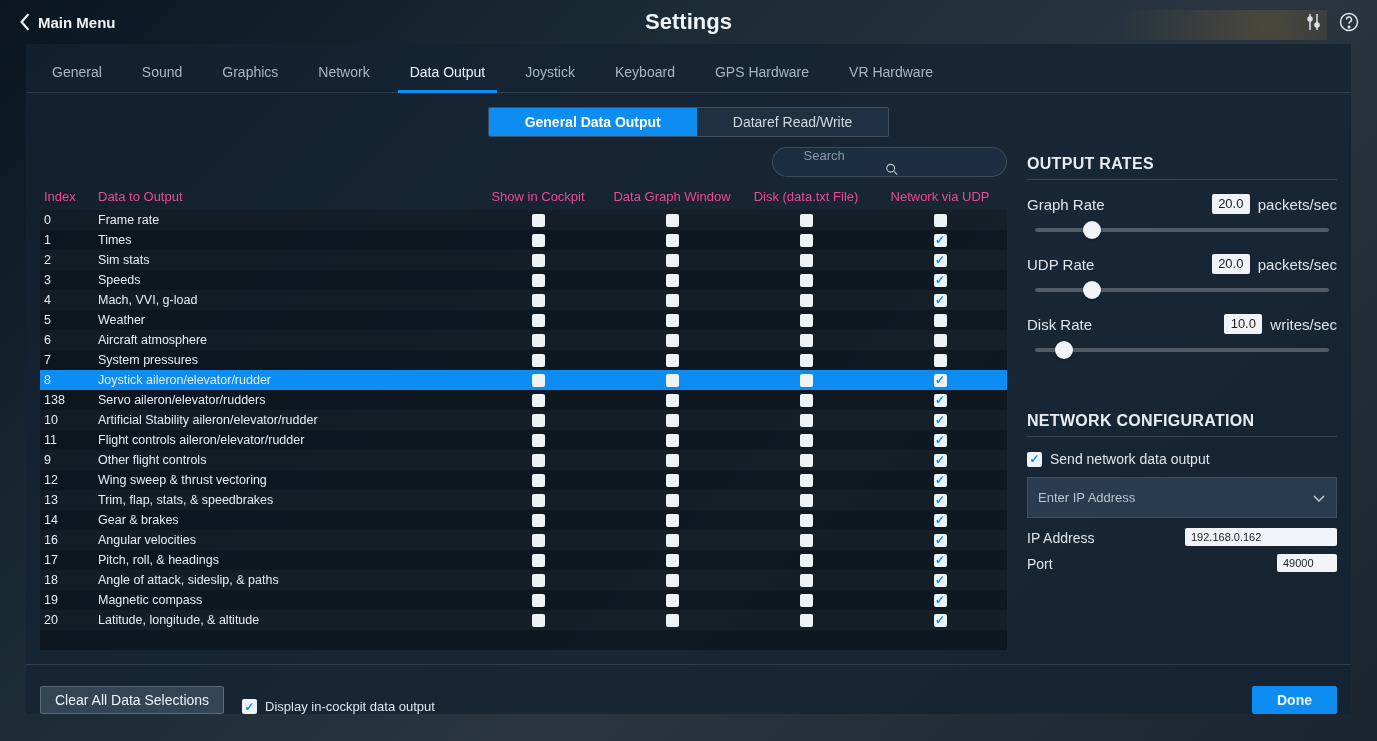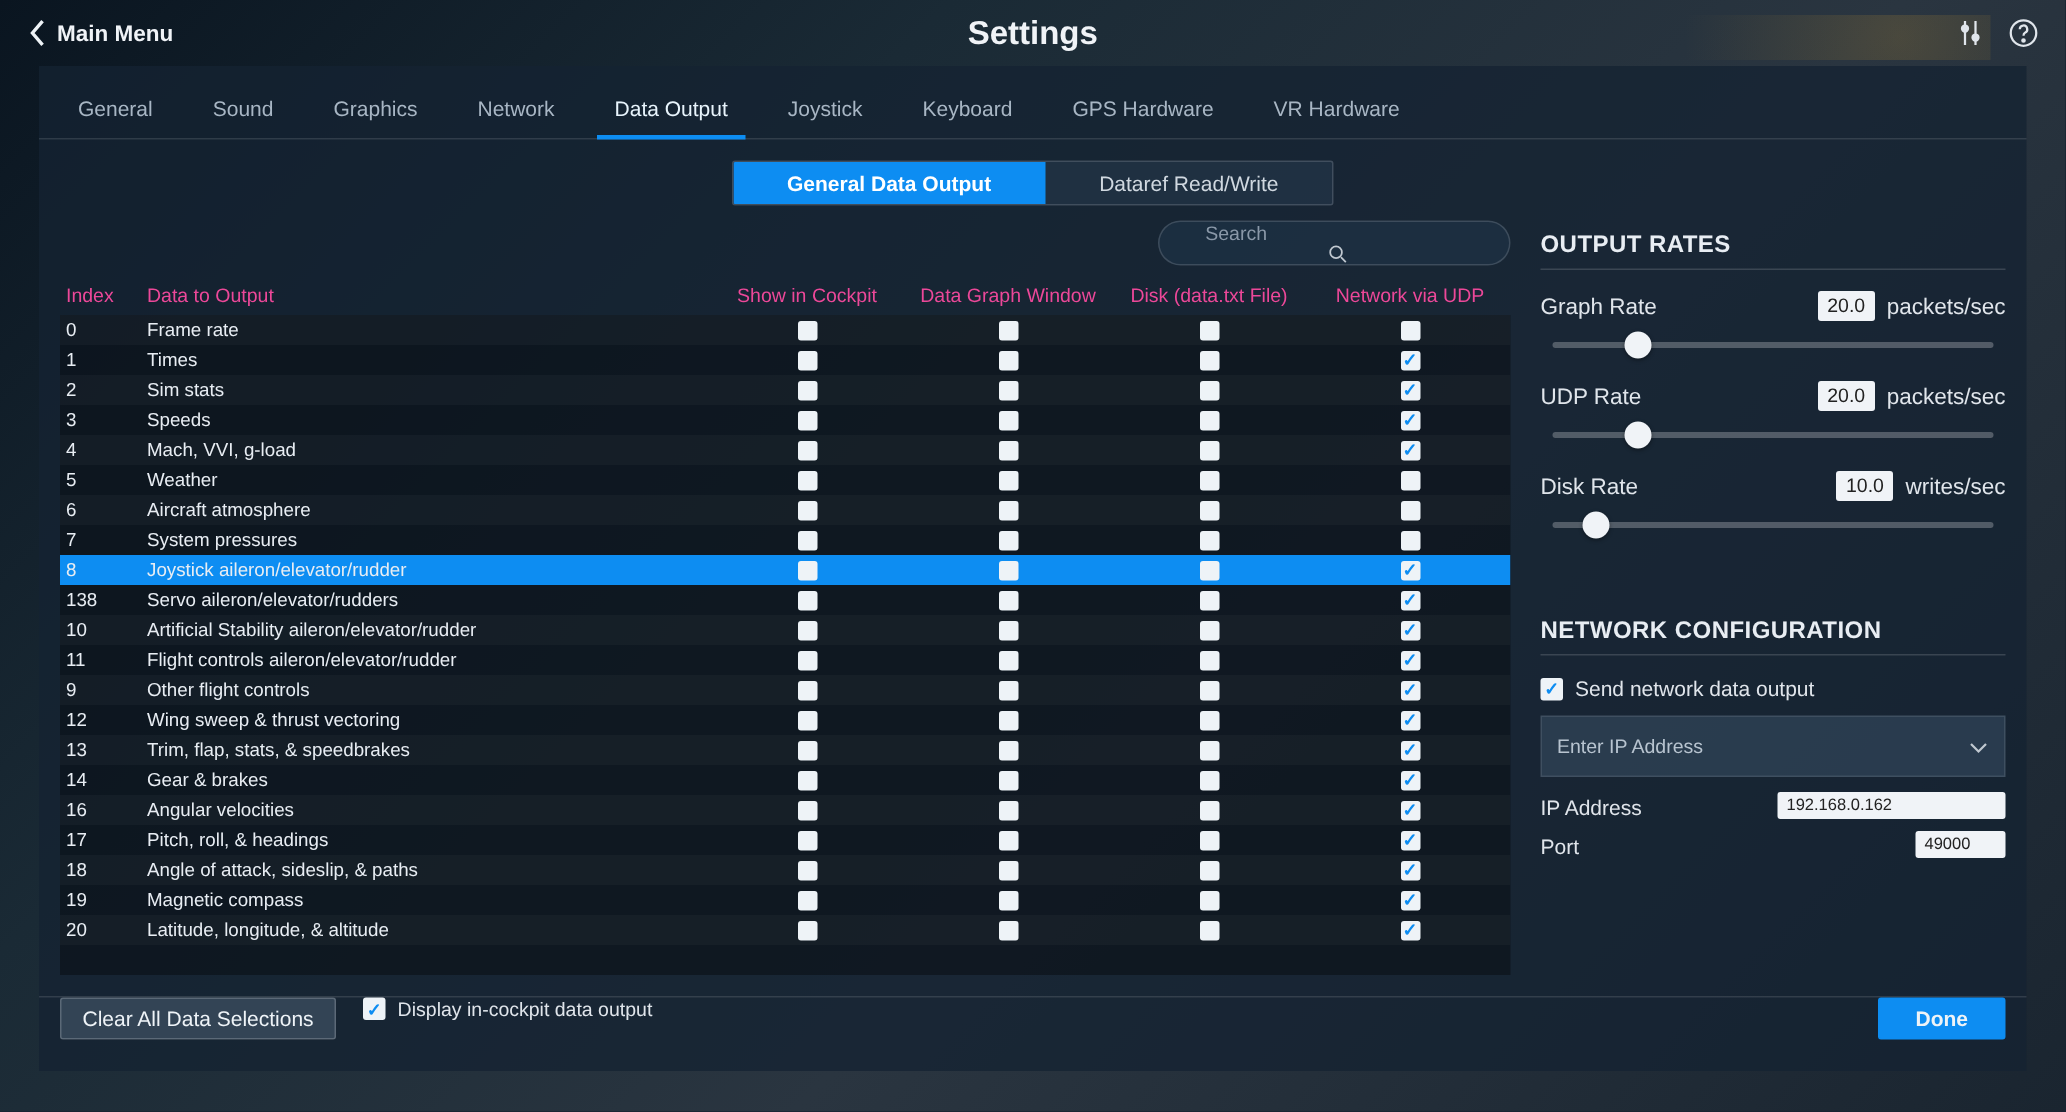--- a/index.html
+++ b/index.html
@@ -107,21 +107,21 @@
 .dropdown svg { position: absolute; right: 10px; width: 14px; height: 14px; }
 
 .field-row { display: flex; align-items: flex-end; margin-bottom: 8px; font-size: 14px; }
 .field-row .lbl { flex: 1; }
 .field-row .inp { background: #f0f3f7; color: #222; font-size: 11px; padding: 3px 6px; border-radius: 2px; min-width: 60px; text-align: left; }
 .field-row .inp.ip { width: 152px; }
 
 .bottom-bar {
   position: absolute; left: 0; right: 0; bottom: 0; height: 50px;
   border-top: 1px solid rgba(255,255,255,0.12);
-  display: flex; align-items: flex-start; padding: 0 14px;
+  display: flex; align-items: flex-end; padding: 0 14px;
 }
 .btn {
   padding: 5px 14px; background: rgba(80,100,120,0.5); border: 1px solid rgba(255,255,255,0.2);
   border-radius: 2px; font-size: 14px; color: #eef3f7; cursor: pointer;
 }
 .btn.primary { background: #0d8df2; border-color: #0d8df2; font-weight: 600; padding: 5px 24px; }
 .disp-chk { display: flex; align-items: center; margin-left: 18px; font-size: 13px; }
 .disp-chk .chk { margin-right: 8px; width: 15px; height: 15px; }
 .spacer { flex: 1; }
 </style>

